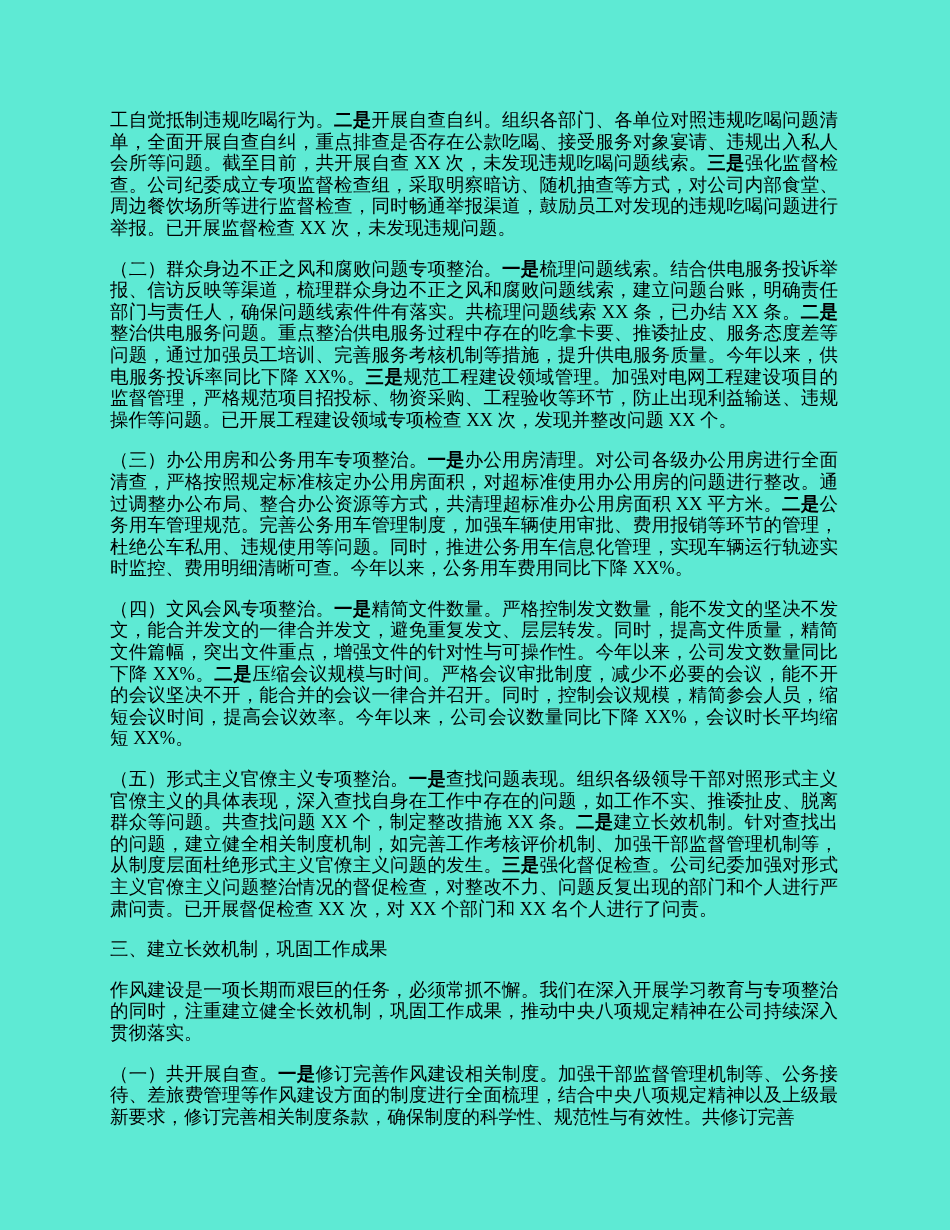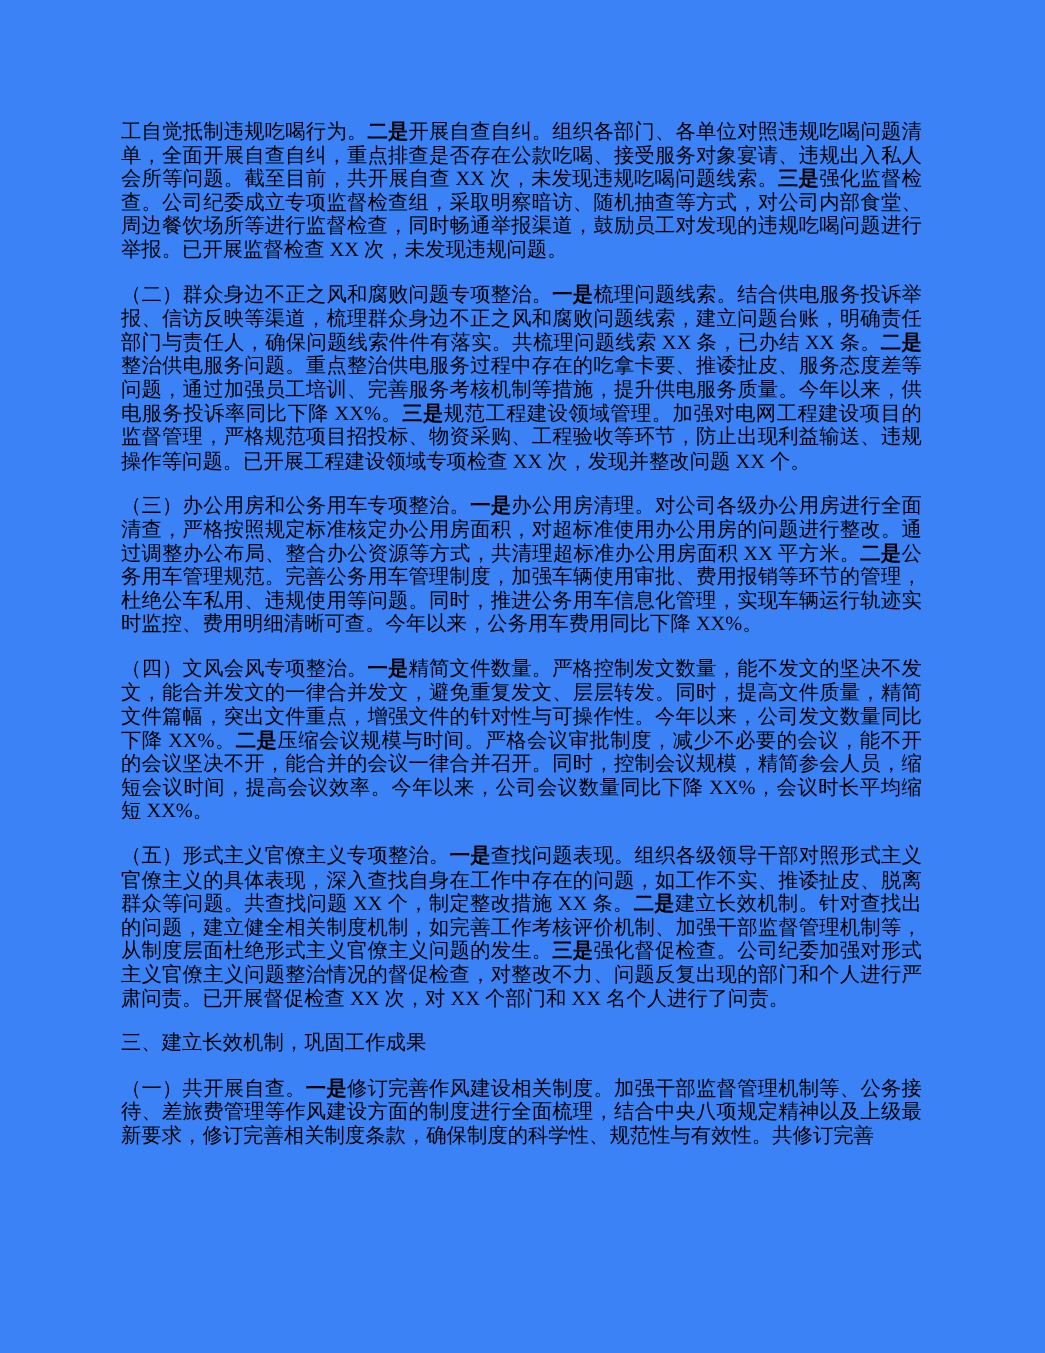--- a/index.html
+++ b/index.html
@@ -5,21 +5,21 @@
   * { box-sizing: border-box; }
   html, body {
     margin: 0;
     padding: 0;
     background: #ffffff;
   }
   .page {
     position: relative;
     width: 950px;
     height: 1230px;
-    background: #3b82f6;
+    background: #5eead4;
     padding: 110px 112px 0 110px;
     overflow: hidden;
     color: #000000;
     font-family: "Liberation Serif", "DejaVu Serif", serif;
     font-size: 18.5px;
     line-height: 21.6px;
   }
   .para {
     margin: 0 0 19px 0;
     text-align: justify;
@@ -36,15 +36,16 @@
 <body>
 
 <div class="page">
   <div id="doc-content">
       <p class="para"><span class="run-normal">工自觉抵制违规吃喝行为。</span><span class="run-bold">二是</span><span class="run-normal">开展自查自纠。组织各部门、各单位对照违规吃喝问题清单，全面开展自查自纠，重点排查是否存在公款吃喝、接受服务对象宴请、违规出入私人会所等问题。截至目前，共开展自查 XX 次，未发现违规吃喝问题线索。</span><span class="run-bold">三是</span><span class="run-normal">强化监督检查。公司纪委成立专项监督检查组，采取明察暗访、随机抽查等方式，对公司内部食堂、周边餐饮场所等进行监督检查，同时畅通举报渠道，鼓励员工对发现的违规吃喝问题进行举报。已开展监督检查 XX 次，未发现违规问题。</span></p>
       <p class="para"><span class="run-normal">（二）群众身边不正之风和腐败问题专项整治。</span><span class="run-bold">一是</span><span class="run-normal">梳理问题线索。结合供电服务投诉举报、信访反映等渠道，梳理群众身边不正之风和腐败问题线索，建立问题台账，明确责任部门与责任人，确保问题线索件件有落实。共梳理问题线索 XX 条，已办结 XX 条。</span><span class="run-bold">二是</span><span class="run-normal">整治供电服务问题。重点整治供电服务过程中存在的吃拿卡要、推诿扯皮、服务态度差等问题，通过加强员工培训、完善服务考核机制等措施，提升供电服务质量。今年以来，供电服务投诉率同比下降 XX%。</span><span class="run-bold">三是</span><span class="run-normal">规范工程建设领域管理。加强对电网工程建设项目的监督管理，严格规范项目招投标、物资采购、工程验收等环节，防止出现利益输送、违规操作等问题。已开展工程建设领域专项检查 XX 次，发现并整改问题 XX 个。</span></p>
       <p class="para"><span class="run-normal">（三）办公用房和公务用车专项整治。</span><span class="run-bold">一是</span><span class="run-normal">办公用房清理。对公司各级办公用房进行全面清查，严格按照规定标准核定办公用房面积，对超标准使用办公用房的问题进行整改。通过调整办公布局、整合办公资源等方式，共清理超标准办公用房面积 XX 平方米。</span><span class="run-bold">二是</span><span class="run-normal">公务用车管理规范。完善公务用车管理制度，加强车辆使用审批、费用报销等环节的管理，杜绝公车私用、违规使用等问题。同时，推进公务用车信息化管理，实现车辆运行轨迹实时监控、费用明细清晰可查。今年以来，公务用车费用同比下降 XX%。</span></p>
       <p class="para"><span class="run-normal">（四）文风会风专项整治。</span><span class="run-bold">一是</span><span class="run-normal">精简文件数量。严格控制发文数量，能不发文的坚决不发文，能合并发文的一律合并发文，避免重复发文、层层转发。同时，提高文件质量，精简文件篇幅，突出文件重点，增强文件的针对性与可操作性。今年以来，公司发文数量同比下降 XX%。</span><span class="run-bold">二是</span><span class="run-normal">压缩会议规模与时间。严格会议审批制度，减少不必要的会议，能不开的会议坚决不开，能合并的会议一律合并召开。同时，控制会议规模，精简参会人员，缩短会议时间，提高会议效率。今年以来，公司会议数量同比下降 XX%，会议时长平均缩短 XX%。</span></p>
       <p class="para"><span class="run-normal">（五）形式主义官僚主义专项整治。</span><span class="run-bold">一是</span><span class="run-normal">查找问题表现。组织各级领导干部对照形式主义官僚主义的具体表现，深入查找自身在工作中存在的问题，如工作不实、推诿扯皮、脱离群众等问题。共查找问题 XX 个，制定整改措施 XX 条。</span><span class="run-bold">二是</span><span class="run-normal">建立长效机制。针对查找出的问题，建立健全相关制度机制，如完善工作考核评价机制、加强干部监督管理机制等，从制度层面杜绝形式主义官僚主义问题的发生。</span><span class="run-bold">三是</span><span class="run-normal">强化督促检查。公司纪委加强对形式主义官僚主义问题整治情况的督促检查，对整改不力、问题反复出现的部门和个人进行严肃问责。已开展督促检查 XX 次，对 XX 个部门和 XX 名个人进行了问责。</span></p>
       <p class="para heading"><span class="run-normal">三、建立长效机制，巩固工作成果</span></p>
+      <p class="para"><span class="run-normal">作风建设是一项长期而艰巨的任务，必须常抓不懈。我们在深入开展学习教育与专项整治的同时，注重建立健全长效机制，巩固工作成果，推动中央八项规定精神在公司持续深入贯彻落实。</span></p>
       <p class="para"><span class="run-normal">（一）共开展自查。</span><span class="run-bold">一是</span><span class="run-normal">修订完善作风建设相关制度。加强干部监督管理机制等、公务接待、差旅费管理等作风建设方面的制度进行全面梳理，结合中央八项规定精神以及上级最新要求，修订完善相关制度条款，确保制度的科学性、规范性与有效性。共修订完善</span></p>
     </div>
 </div>
 
 </body></html>

